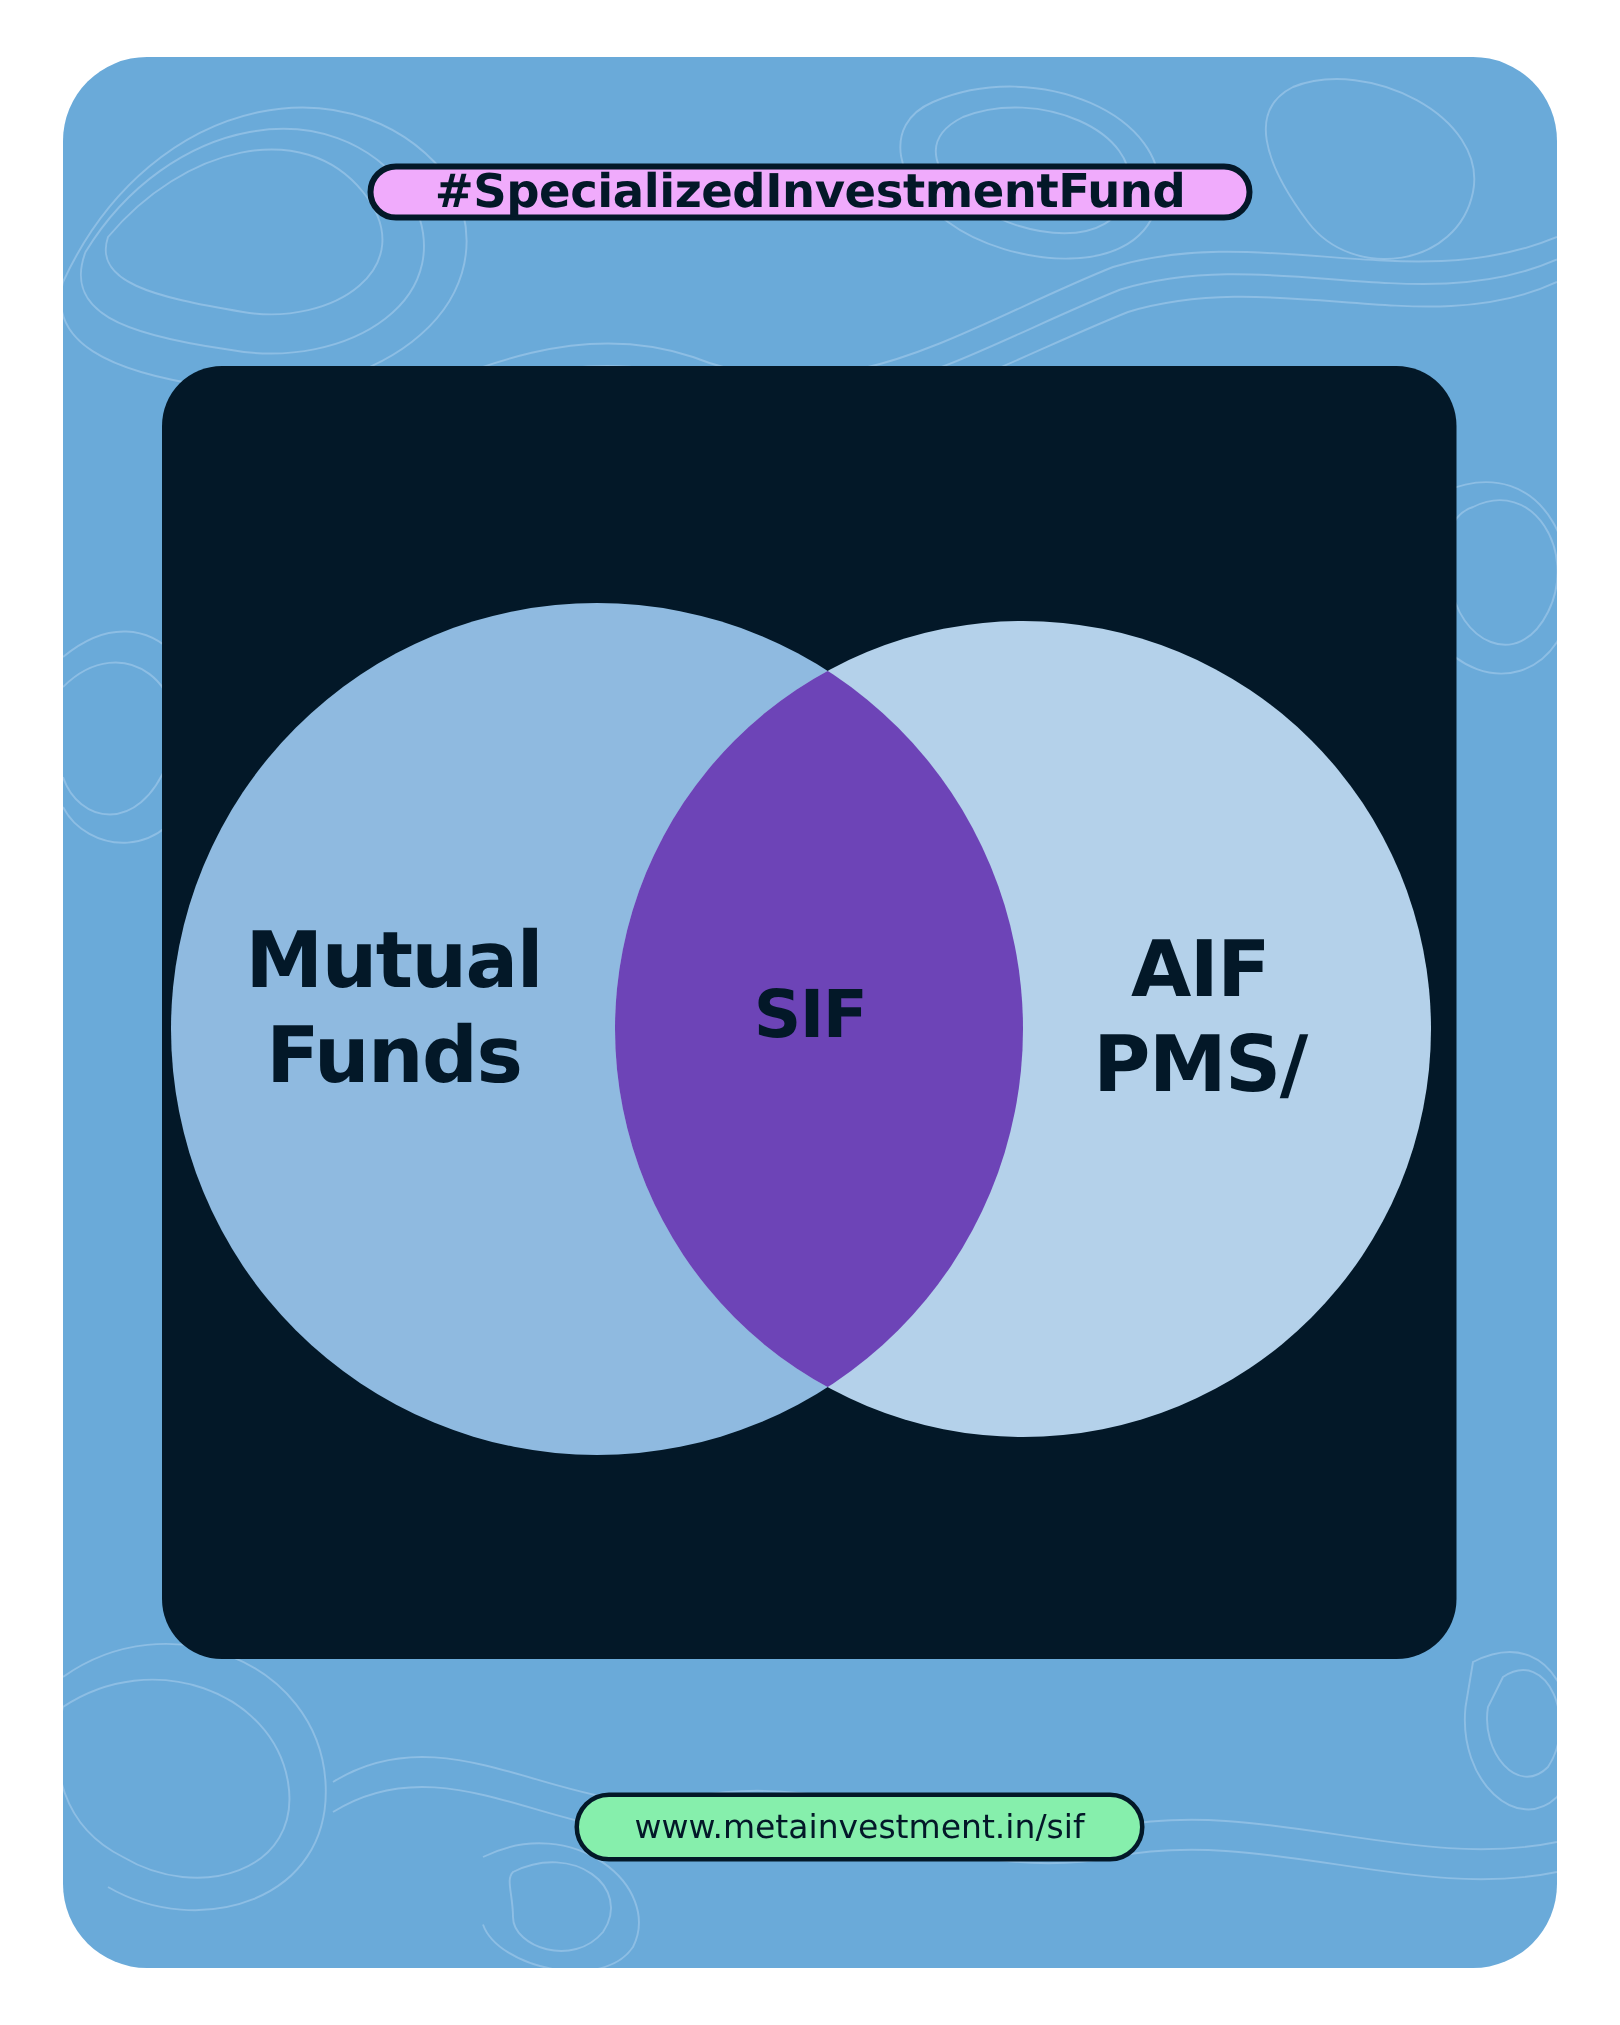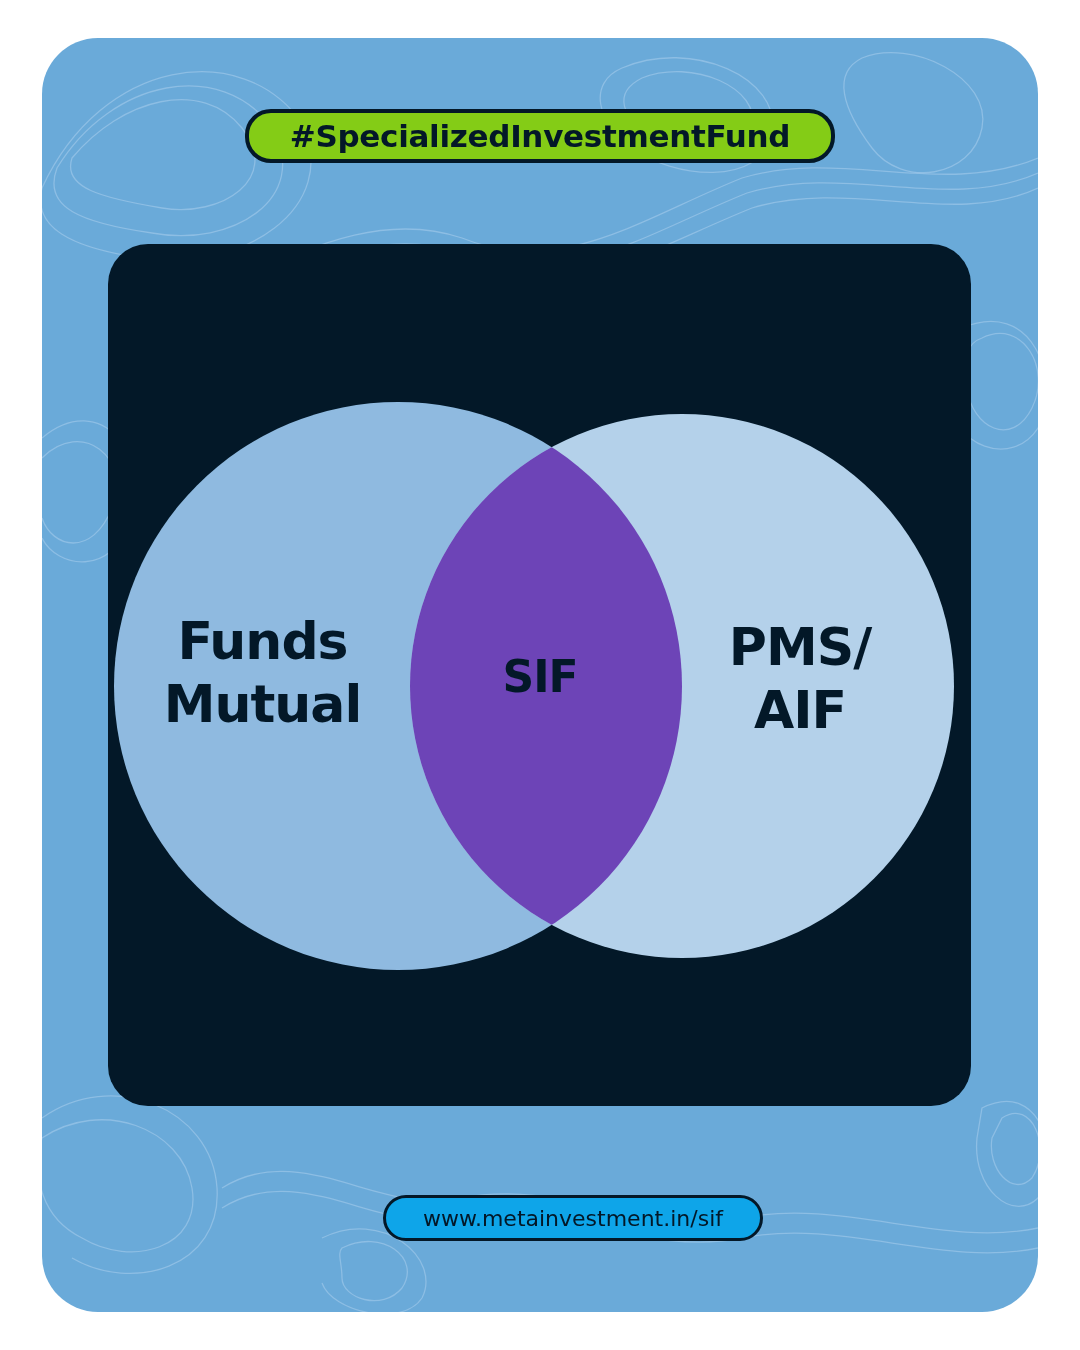--- a/index.html
+++ b/index.html
@@ -1,26 +1,26 @@
 <!DOCTYPE html>
 <html><head>
 <meta charset="utf-8">
 <style>
   html,body{margin:0;padding:0;background:#ffffff;}
   body{width:1080px;height:1350px;position:relative;overflow:hidden;font-family:"DejaVu Sans","Liberation Sans",sans-serif;}
   .card{position:absolute;left:42px;top:38px;width:996px;height:1274px;border-radius:56px;background:#6aaad9;overflow:hidden;}
   .topo{position:absolute;left:0;top:0;width:996px;height:1274px;}
-  .tag{position:absolute;left:245px;top:109px;width:590px;height:54px;box-sizing:border-box;border:4px solid #031828;border-radius:26px;background:#84cc16;display:flex;align-items:center;justify-content:center;font-weight:bold;font-size:31px;color:#031828;letter-spacing:-0.3px;}
+  .tag{position:absolute;left:245px;top:109px;width:590px;height:38px;box-sizing:border-box;border:4px solid #031828;border-radius:26px;background:#f0abfc;display:flex;align-items:center;justify-content:center;font-weight:bold;font-size:31px;color:#031828;letter-spacing:-0.3px;}
   .panel{position:absolute;left:108px;top:244px;width:863px;height:862px;border-radius:40px;background:#031828;}
   .venn{position:absolute;left:0;top:0;width:1080px;height:1350px;}
   .label{position:absolute;color:#031828;font-weight:bold;text-align:center;line-height:1.22;font-family:"DejaVu Sans","Liberation Sans",sans-serif;}
   .l-mf{left:140px;top:610px;width:245px;font-size:52px;letter-spacing:-1px;}
   .l-sif{left:470px;top:650px;width:140px;font-size:44px;letter-spacing:-1px;}
   .l-pms{left:700px;top:616px;width:200px;font-size:52px;letter-spacing:-1px;}
-  .url{position:absolute;left:383px;top:1195px;width:380px;height:46px;box-sizing:border-box;border:3.5px solid #031828;border-radius:24px;background:#0ea5e9;display:flex;align-items:center;justify-content:center;font-size:22px;color:#031828;}
+  .url{position:absolute;left:383px;top:1195px;width:380px;height:46px;box-sizing:border-box;border:3.5px solid #031828;border-radius:24px;background:#86efac;display:flex;align-items:center;justify-content:center;font-size:22px;color:#031828;}
 </style>
 </head>
 <body>
 
 <div class="card">
   <svg class="topo" viewBox="0 0 996 1274" fill="none" stroke="#a9cdec" stroke-opacity="0.55" stroke-width="1.3">
     <path d="M30 120 C80 60 160 40 200 90 C240 140 180 180 120 170 C60 160 20 150 30 120Z"></path>
     <path d="M15 130 C70 40 180 20 230 90 C270 160 190 210 110 195 C40 185 0 170 15 130Z"></path>
     <path d="M0 150 C60 20 200 0 260 85 C300 170 200 235 100 220 C30 210 -10 190 0 150Z"></path>
     <path d="M150 260 C250 220 330 170 420 200 C520 240 600 180 700 140 C800 110 900 160 996 120"></path>
@@ -53,24 +53,24 @@
     <clipPath id="clipLeft">
         <circle cx="398" cy="686" r="284"></circle>
       </clipPath>
   </defs>
   <circle cx="398" cy="686" r="284" fill="#8fbae0"></circle>
   <circle cx="682" cy="686" r="272" fill="#b4d1ea"></circle>
   <circle cx="682" cy="686" r="272" fill="#6d44b7" clip-path="url(#clipLeft)"></circle>
 </svg>
 
 <div class="label l-mf">
+  <div>Mutual</div>
   <div>Funds</div>
-  <div>Mutual</div>
 </div>
 
 <div class="label l-sif">SIF</div>
 
 <div class="label l-pms">
+  <div>AIF</div>
   <div>PMS/</div>
-  <div>AIF</div>
 </div>
 
 <div class="url">www.metainvestment.in/sif</div>
 
 </body></html>

